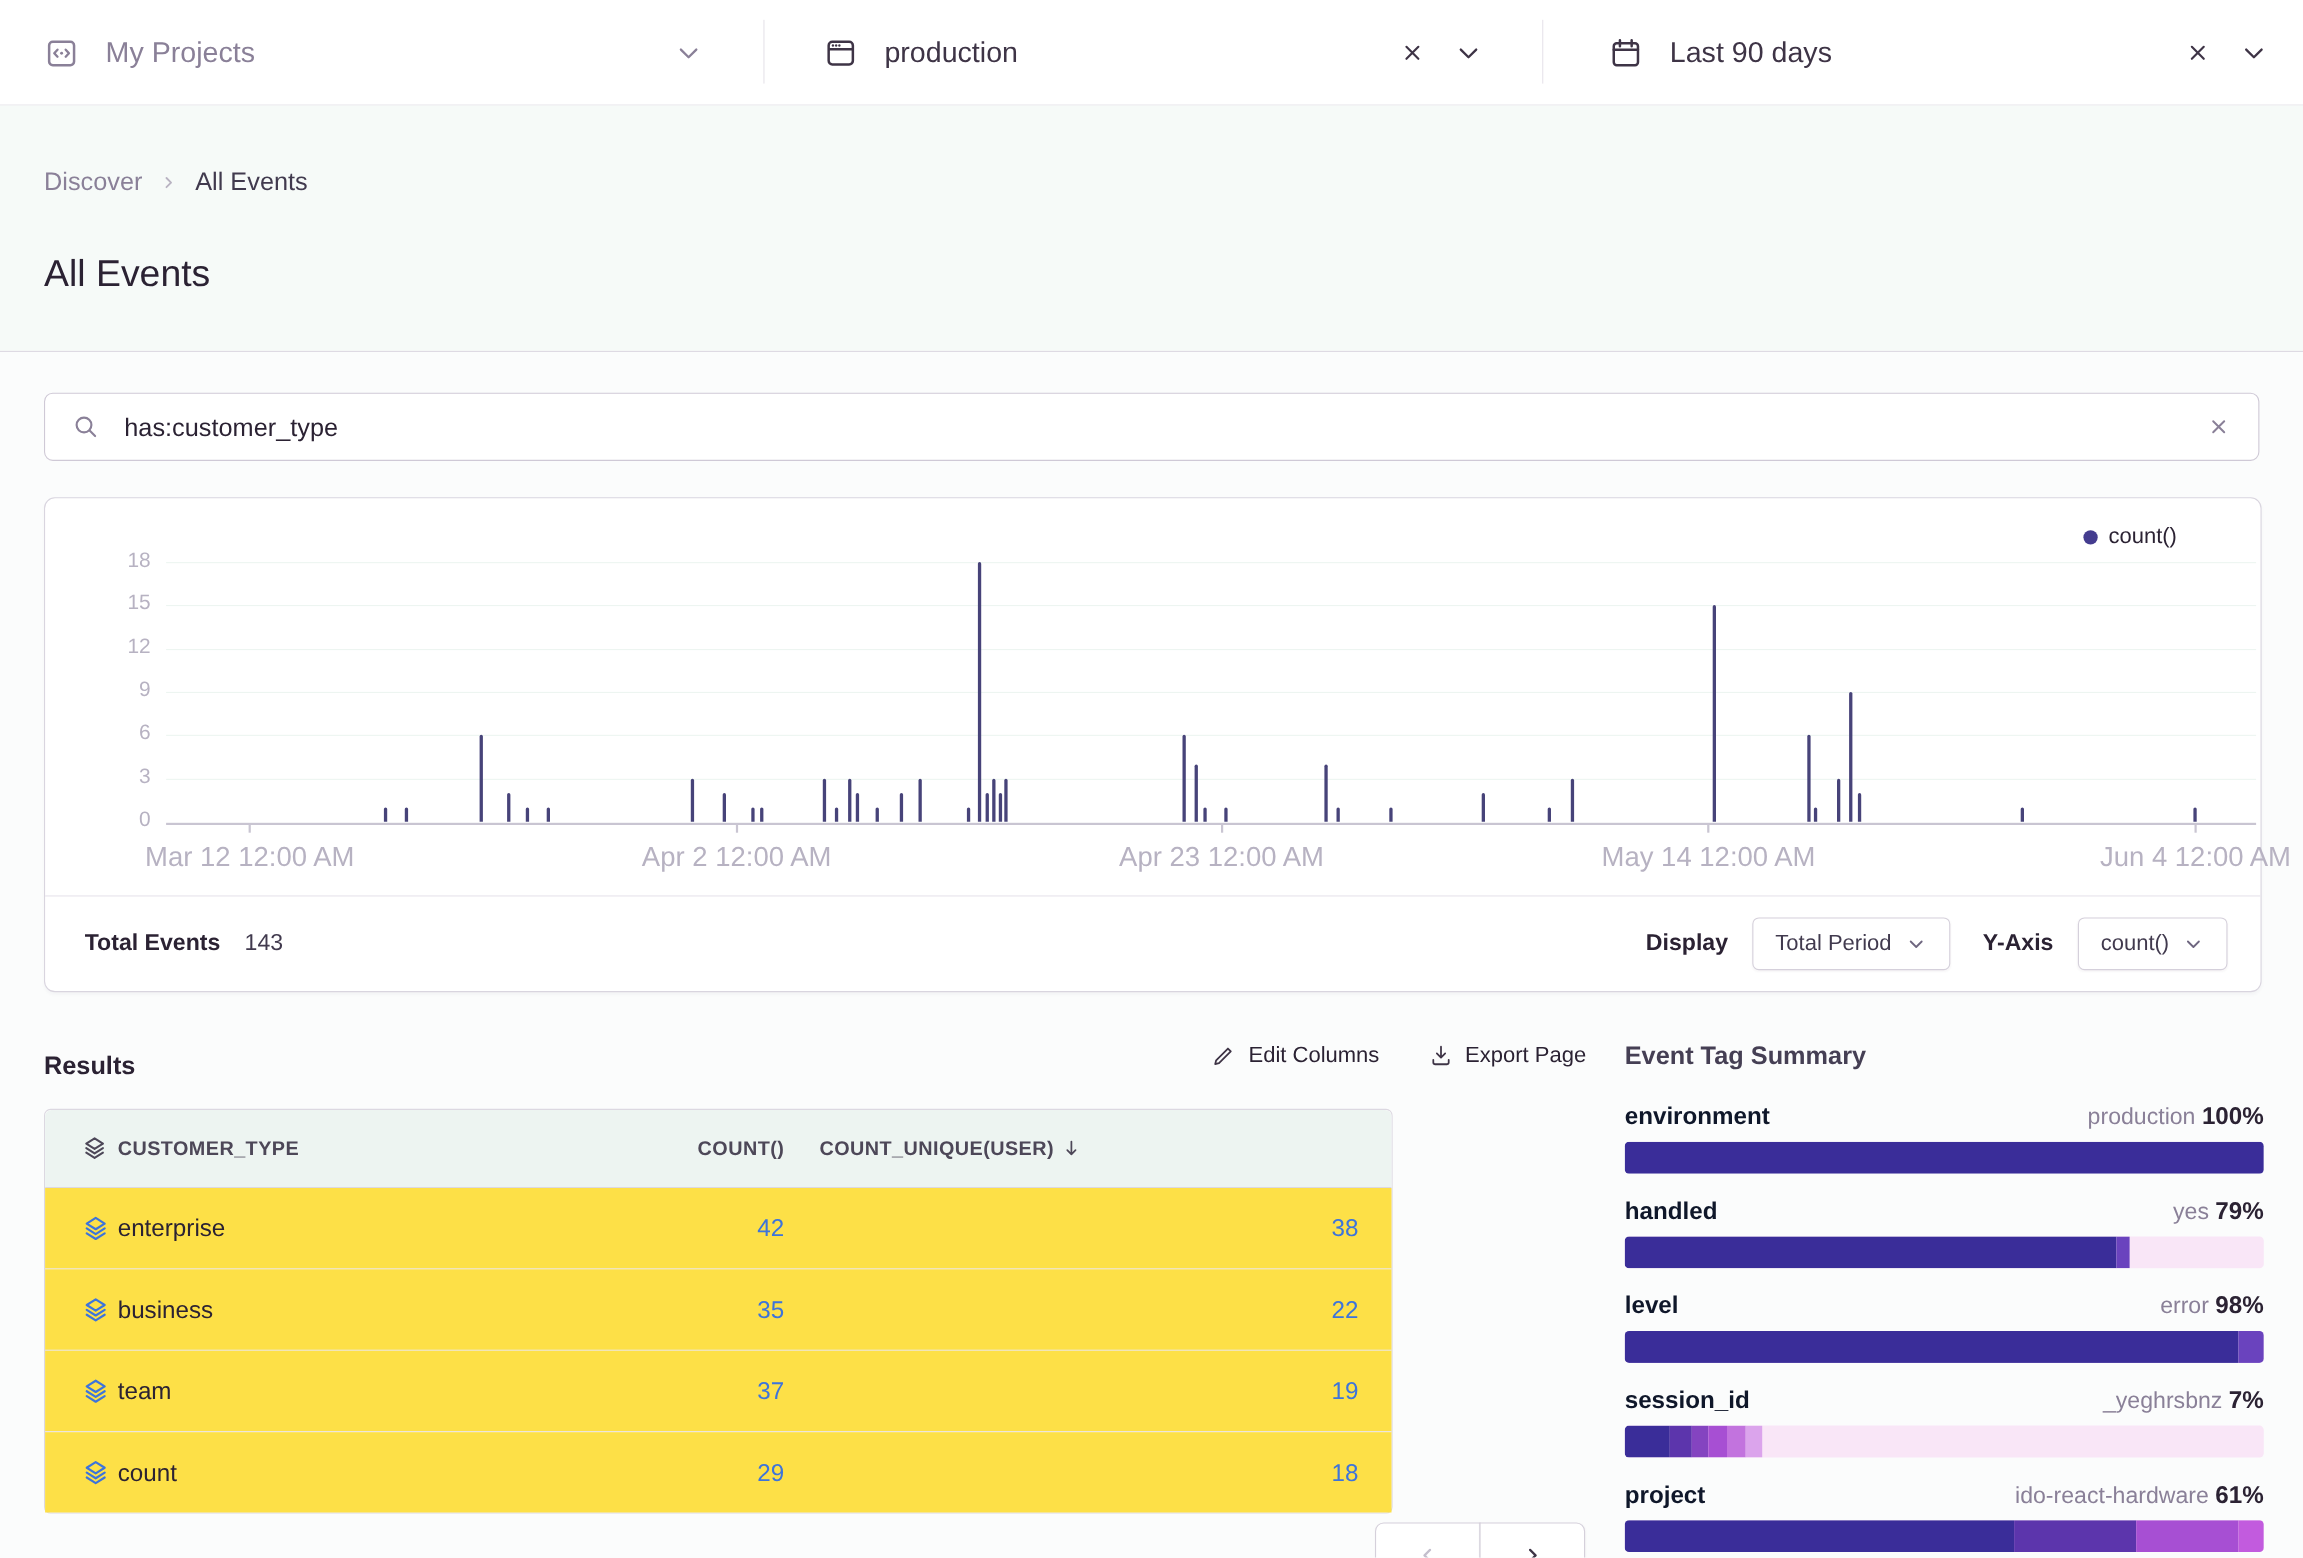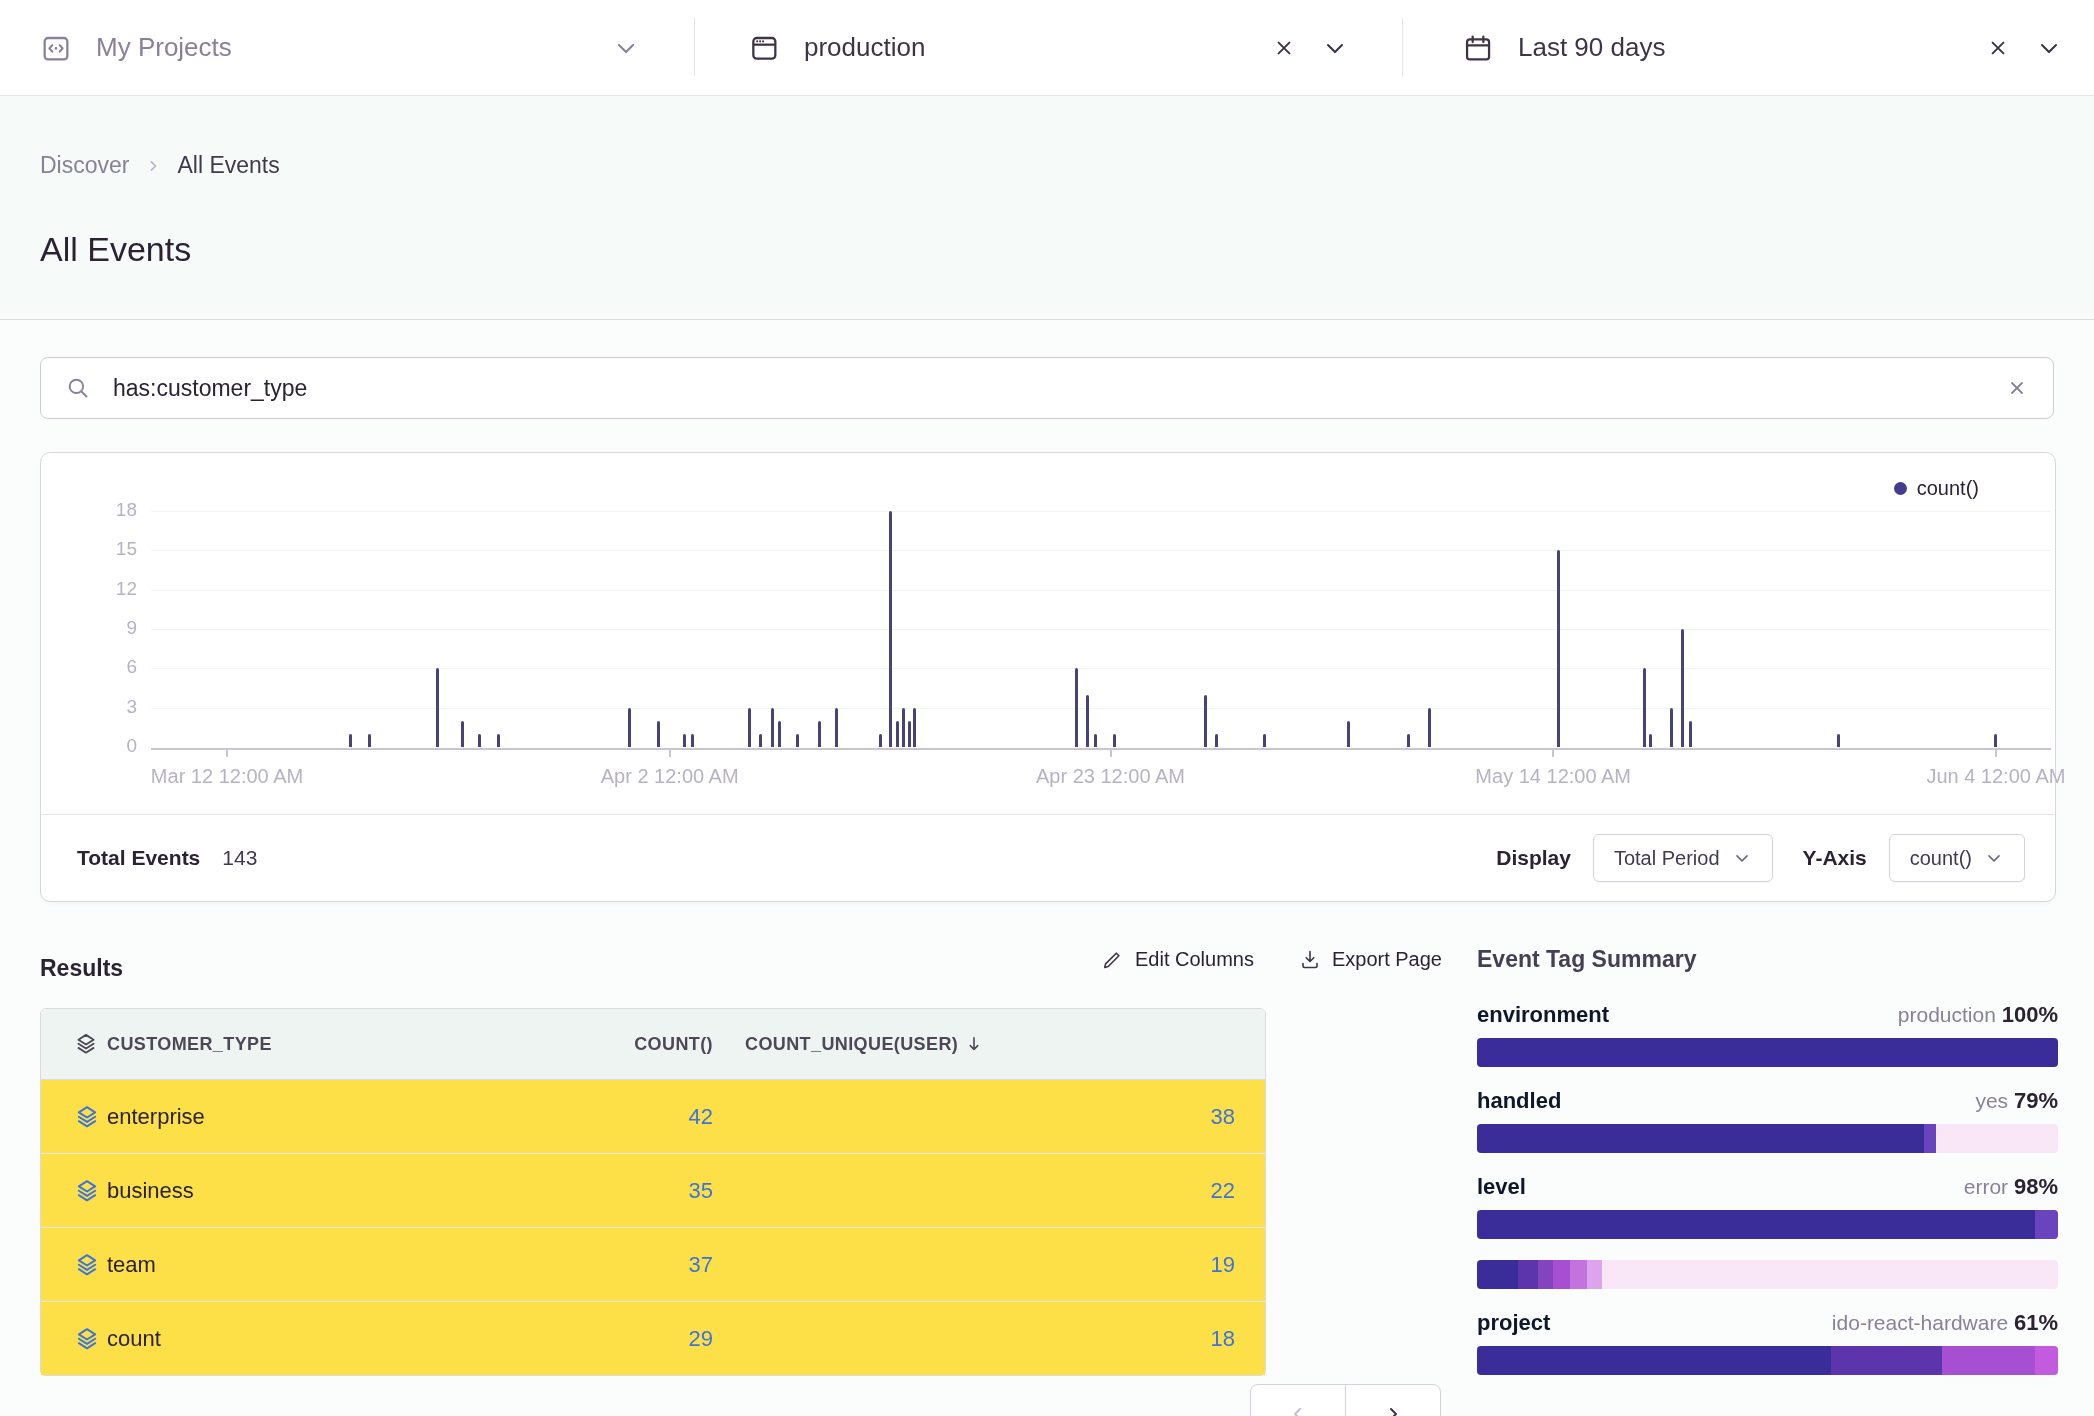--- a/index.html
+++ b/index.html
@@ -36,21 +36,21 @@
 
   
   #chart-panel{position:absolute;left:40px;top:452px;width:2014px;height:448px;background:#fff;border:1px solid #D9D5DF;
     border-radius:10px;box-shadow:0 2px 3px rgba(43,34,51,.03)}
   .legend{position:absolute;top:24px;right:76px;display:flex;align-items:center;gap:10px;font-size:20px;color:#2B2233}
   .legend .ldot{width:13px;height:13px;border-radius:50%}
   .gridline{position:absolute;left:110px;width:1900px;height:1px;background:#EDF5F1}
   .ylab{position:absolute;left:30px;width:66px;text-align:right;font-size:19px;color:#B7B2C2}
   .axisline{position:absolute;left:110px;top:295px;width:1900px;height:2px;background:#C9C5D2}
   .xtick{position:absolute;top:297px;width:2px;height:7px;background:#C9C5D2}
-  .xlab{position:absolute;top:312px;width:260px;text-align:center;font-size:20px;color:#B7B2C2;white-space:nowrap}
+  .xlab{position:absolute;top:312px;width:260px;text-align:center;font-size:25px;color:#B7B2C2;white-space:nowrap}
   .spike{position:absolute;width:3px;border-radius:1.5px 1.5px 0 0}
   .cf-divider{position:absolute;left:0;top:361px;width:100%;height:1px;background:#E7E3EB}
   #chart-footer{position:absolute;left:0;top:362px;width:100%;height:86px;box-sizing:border-box;display:flex;align-items:center;
     padding:0 30px 0 36px;font-size:21px;color:#413A4E}
   #chart-footer .bold{font-weight:700;color:#2B2233}
   .sel-btn{height:46px;border:1px solid #D5D0DB;border-radius:6px;background:#fff;display:flex;align-items:center;gap:12px;
     padding:0 20px;font-size:20px;font-weight:500;color:#413A4E;box-shadow:0 1px 2px rgba(43,34,51,.04);cursor:pointer;white-space:nowrap}
 
   
   #results-bar{position:absolute;left:40px;top:936px;width:1402px;height:46px;display:flex;align-items:center}
@@ -389,20 +389,24 @@
         <div class="taghead">
           <span class="tagname">level</span>
           <span class="tagval">error <b>98%</b></span>
         </div>
         <div class="tagbar" style="background:#F9E6F7">
           <div class="seg" style="width:96%;background:#3A2D99"></div>
           <div class="seg" style="width:4%;background:#6A43BE"></div>
         </div>
       </div>
       <div class="tagrow">
+        <div class="taghead">
+          <span class="tagname">session_id</span>
+          <span class="tagval">_yeghrsbnz <b>7%</b></span>
+        </div>
         <div class="tagbar" style="background:#F9E6F7">
           <div class="seg" style="width:7%;background:#3A2D99"></div>
           <div class="seg" style="width:3.5%;background:#5C35AC"></div>
           <div class="seg" style="width:2.5%;background:#8444C0"></div>
           <div class="seg" style="width:3%;background:#A74FD3"></div>
           <div class="seg" style="width:3%;background:#C273DE"></div>
           <div class="seg" style="width:2.5%;background:#DBA4EC"></div>
         </div>
       </div>
       <div class="tagrow">

